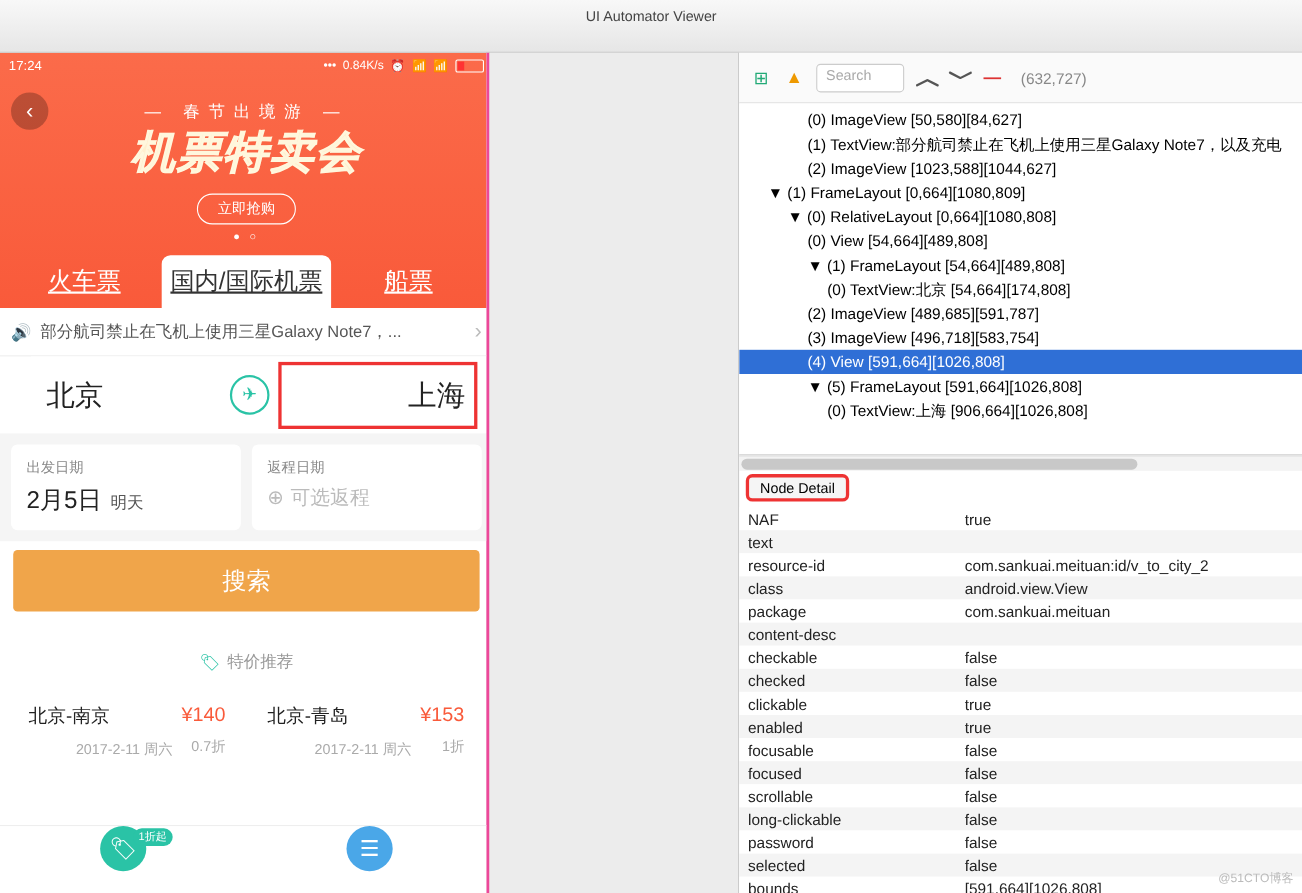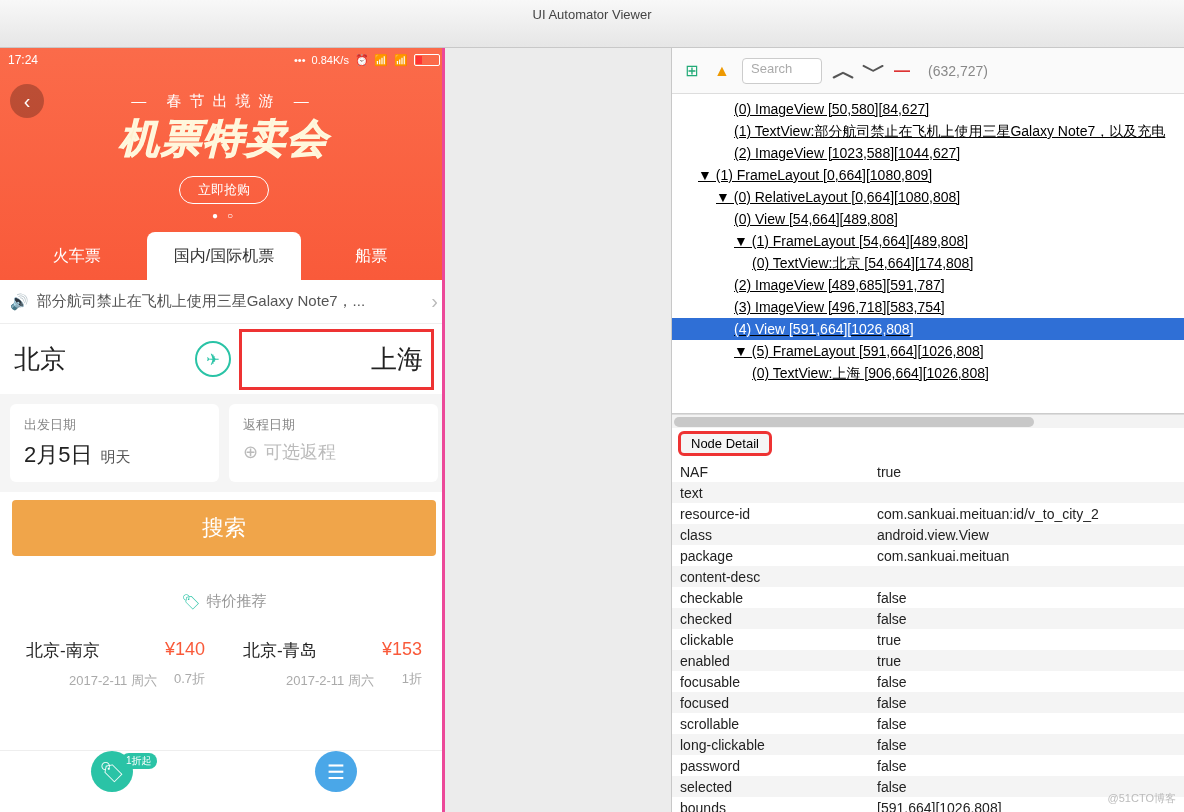--- a/index.html
+++ b/index.html
@@ -17,28 +17,28 @@
 .hero { height: 232px; background: linear-gradient(#fb6b4a,#f95a3a); color: #fff; position: relative; overflow: hidden; }
 .statusbar { height: 24px; font-size: 12px; padding: 4px 8px; display: flex; justify-content: space-between; align-items: center; }
 .status-right { display:flex; gap:6px; align-items:center; font-size:11px;}
 .back-circle { position: absolute; left: 10px; top: 36px; width: 34px; height: 34px; border-radius: 50%; background: rgba(0,0,0,.25); display:flex; align-items:center; justify-content:center; }
 .hero-center { text-align: center; margin-top: 20px; }
 .hero-sub { font-size: 15px; letter-spacing: 8px; }
 .hero-title { font-size: 40px; font-weight: 700; font-style: italic; -webkit-text-stroke: 1px #fff7dd; color: #ffefcf; letter-spacing: 2px; }
 .hero-btn { display: inline-block; margin-top: 10px; border: 1px solid #fff; border-radius: 16px; padding: 4px 18px; font-size: 13px; }
 .hero-dots { text-align:center; margin-top:6px; font-size:10px; letter-spacing:3px; }
 .herotabs { position:absolute; bottom:0; left:0; right:0; height:48px; display:flex; }
-.herotab { flex:1; display:flex; align-items:center; justify-content:center; font-size:16px; color:#fff; font-weight:500; }
+.herotab { flex:1; display:flex; align-items:center; justify-content:center; font-size:22px; color:#fff; font-weight:500;text-decoration:underline; }
 .herotab.active { background:#fff; color:#333; border-radius:8px 8px 0 0; margin: 0 -6px; }
 
 .notice { height:44px; background:#fff; display:flex; align-items:center; padding:0 10px; font-size:15px; color:#555; border-bottom:1px solid #eee; }
 .notice .spk { color:#2ac3a6; margin-right:8px; }
 .notice .chev { margin-left:auto; color:#bbb; font-size:20px; }
 
-.cityrow { height:70px; background:#fff; display:flex; align-items:center; padding:0 14px; gap:8px; }
+.cityrow { height:70px; background:#fff; display:flex; align-items:center; padding:0 14px; gap:8px;margin-left:28px; }
 .city { font-size:26px; color:#222; flex:1; }
 .city.right { text-align:right; border:3px solid #e33; padding:10px 8px; }
 .swap { width:36px; height:36px; border:2px solid #2ac3a6; border-radius:50%; display:flex; align-items:center; justify-content:center; color:#2ac3a6; }
 
 .daterow { display:flex; gap:10px; padding:10px; background:#f5f5f5; }
 .datecard { flex:1; background:#fff; border-radius:6px; padding:12px 14px; }
 .datecard .lbl { font-size:13px; color:#888; margin-bottom:6px; }
 .datecard .val { font-size:22px; color:#222; display:flex; align-items:baseline; gap:8px; }
 .datecard .val .sm { font-size:15px; color:#555; }
 .datecard .placeholder { color:#bbb; font-size:18px; display:flex; align-items:center; gap:6px; }
@@ -60,21 +60,21 @@
 .bnav-icon.green { background:#2ac3a6; }
 .bnav-icon.blue { background:#4aa7e8; }
 .badge { position:absolute; top:2px; left:54%; background:#2ac3a6; color:#fff; font-size:10px; padding:1px 5px; border-radius:8px; }
 
 
 .toolbar { height:46px; display:flex; align-items:center; gap:10px; padding:6px 10px; border-bottom:1px solid #ddd; background:#fafafa; }
 .tb-icon { width:20px; text-align:center; color:#555; font-size:16px; }
 .tb-search { width:80px; height:26px; border:1px solid #ccc; border-radius:4px; padding:2px 8px; color:#aaa; font-size:13px; background:#fff; }
 .tb-coords { color:#888; font-size:14px; margin-left:6px; }
 
-.tree { flex:0 0 320px; overflow:auto; font-size:14px; line-height:22px; padding:4px 0; background:#fff; border-bottom:1px solid #ccc; position:relative;text-decoration:underline; }
+.tree { flex:0 0 320px; overflow:auto; font-size:14px; line-height:22px; padding:4px 0; background:#fff; border-bottom:1px solid #ccc; position:relative; }
 .tree-row { white-space:nowrap; padding:0 6px; cursor:default; }
 .tree-row.sel { background:#2f6fd6; color:#fff; }
 .tree-scroll { height:14px; background:#f3f3f3; border-top:1px solid #ddd; position:relative; }
 .tree-thumb { position:absolute; left:2px; top:2px; height:10px; width:360px; background:#c8c8c8; border-radius:5px; }
 
 .detail-label { position:relative; top:-1px; }
 .detail-tab { display:inline-block; background:#f5f5f5; border:3px solid #e33; border-radius:6px; padding:2px 10px; font-size:13px; margin:4px 6px; }
 .detail-table { flex:1; overflow:auto; font-size:14px; }
 .drow { display:flex; height:21px; align-items:center; }
 .drow:nth-child(odd){ background:#fff; }

